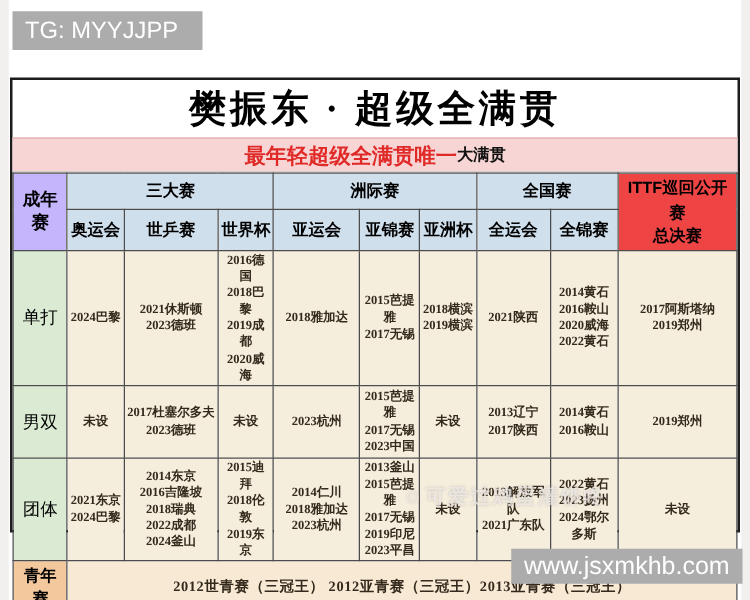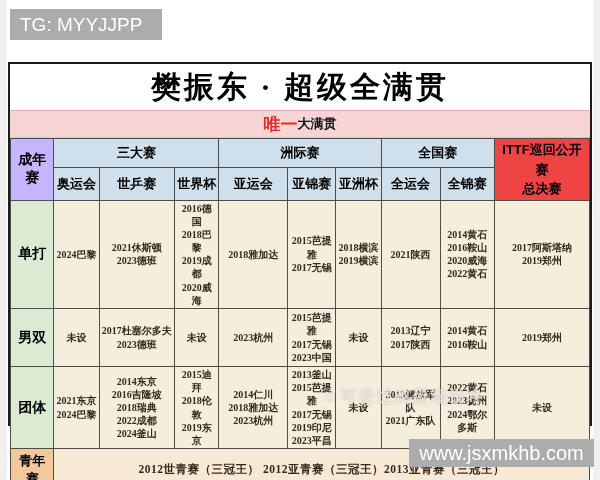--- a/index.html
+++ b/index.html
@@ -46,21 +46,21 @@
   }
   .grid .h-group,.grid .h-col{
     background:#cfdfec;font-size:13px;font-weight:bold;color:#000;
     font-family:"Liberation Sans",sans-serif;
   }
   .grid .h-ittf{
     background:#ef4444;font-size:13px;font-weight:bold;color:#000;
     white-space:pre-line;line-height:1.5;
   }
   .grid .corner{background:#c4b5fd;font-size:14px;font-weight:bold;color:#000;}
-  .grid .row-label{background:#daead3;font-size:14px;font-weight:bold;color:#000;}
+  .grid .row-label{background:#daead3;font-size:14px;font-weight:normal;color:#000;}
   .grid .youth-label{background:#f4c89d;font-size:13px;font-weight:bold;color:#000;}
   .grid td.data{
     background:#f5eedd;color:#33291c;
     font-family:"Liberation Serif",serif;font-weight:bold;
     font-size:10px;line-height:1.32;white-space:pre-line;
   }
   .grid td.youth-data{
     background:#f8e9d5;color:#33291c;
     font-family:"Liberation Serif",serif;font-weight:bold;
     font-size:11.5px;letter-spacing:0.5px;
@@ -79,20 +79,21 @@
 <div class="edge-strip edge-left"></div>
 <div class="edge-strip edge-right"></div>
 
 <div class="wm-box wm-tg">TG: MYYJJPP</div>
 
 <div class="card">
 
   <div class="card-title">樊振东 · 超级全满贯</div>
 
   <div class="subtitle-band">
+      <span class="hl">最年轻超级全满贯</span>
       <span class="hl">唯一</span>
       <span>大满贯</span>
   </div>
 
   <table class="grid">
     <colgroup>
       <col style="width:7.5%">
         <col style="width:7.8%">
         <col style="width:13.0%">
       <col style="width:7.7%">

